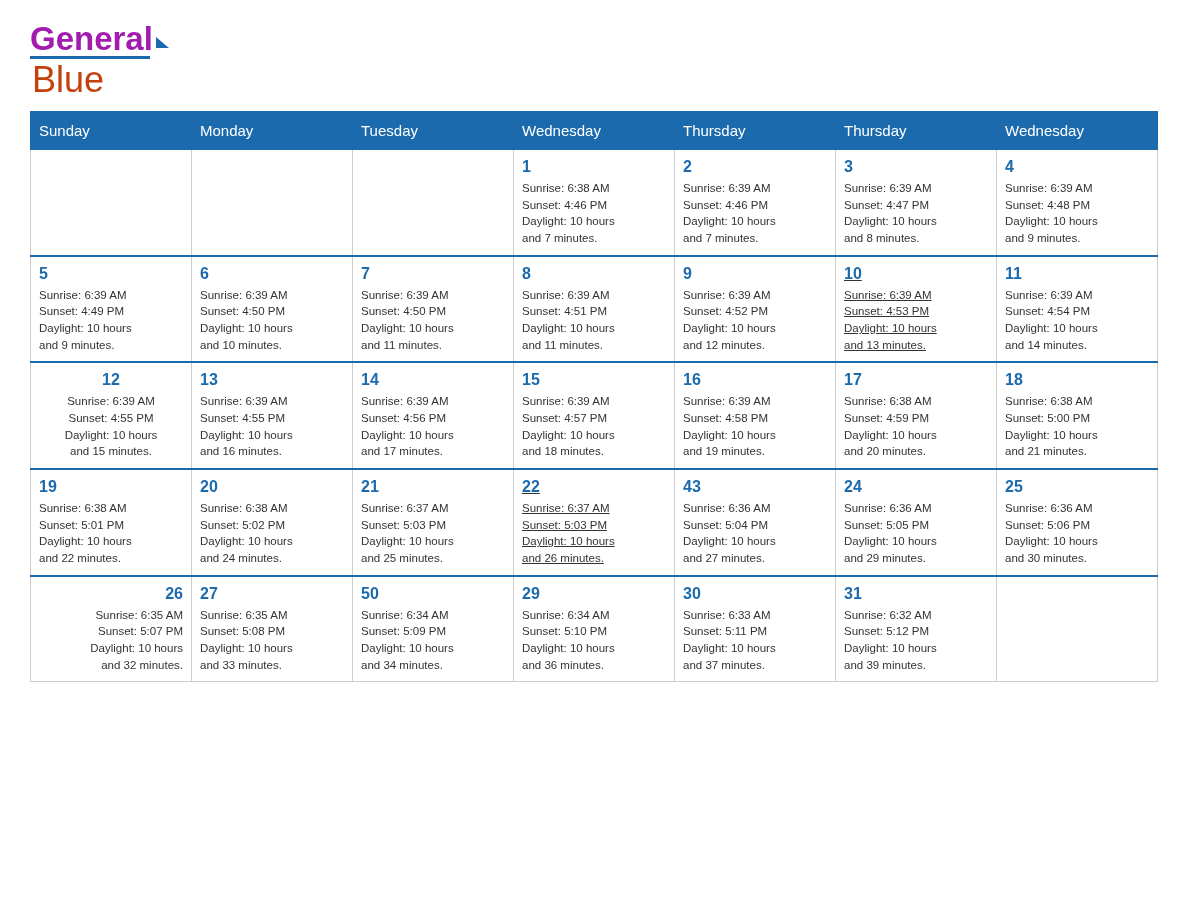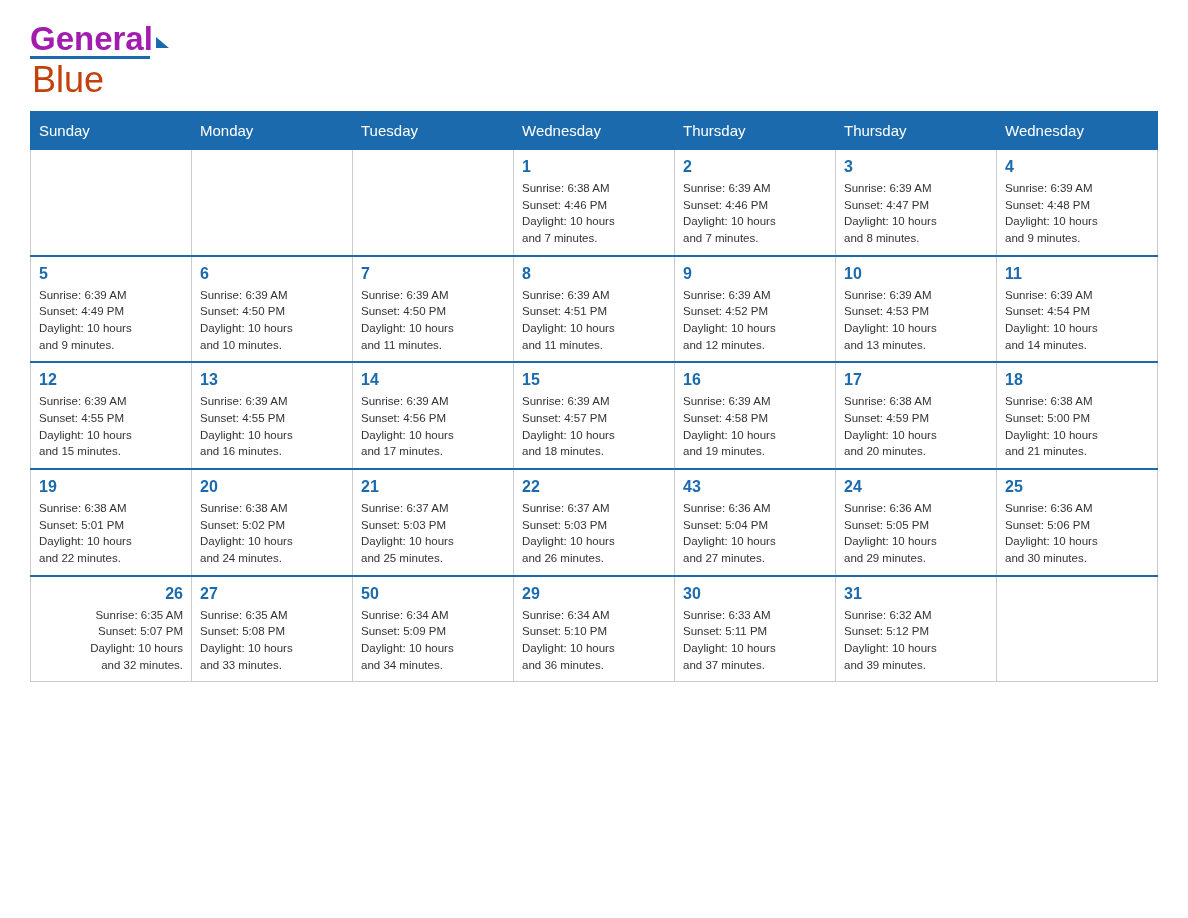--- a/index.html
+++ b/index.html
@@ -175,37 +175,37 @@
 Daylight: 10 hours
 and 11 minutes.</div>
         </td>
         <td style="border-top: 2px solid rgb(26, 106, 173);">
           <span class="day-num">9</span>
           <div class="day-info" style="white-space: pre-line;">Sunrise: 6:39 AM
 Sunset: 4:52 PM
 Daylight: 10 hours
 and 12 minutes.</div>
         </td>
-        <td style="border-top: 2px solid rgb(26, 106, 173);">
+        <td style="border-top: 2px solid rgb(26, 106, 173); text-decoration: underline;">
           <span class="day-num">10</span>
           <div class="day-info" style="white-space: pre-line;">Sunrise: 6:39 AM
 Sunset: 4:53 PM
 Daylight: 10 hours
 and 13 minutes.</div>
         </td>
         <td style="border-top: 2px solid rgb(26, 106, 173);">
           <span class="day-num">11</span>
           <div class="day-info" style="white-space: pre-line;">Sunrise: 6:39 AM
 Sunset: 4:54 PM
 Daylight: 10 hours
 and 14 minutes.</div>
         </td>
       </tr>
       <tr>
-        <td style="border-top: 2px solid rgb(26, 106, 173);">
+        <td style="border-top: 2px solid rgb(26, 106, 173); text-align: center;">
           <span class="day-num">12</span>
           <div class="day-info" style="white-space: pre-line;">Sunrise: 6:39 AM
 Sunset: 4:55 PM
 Daylight: 10 hours
 and 15 minutes.</div>
         </td>
         <td style="border-top: 2px solid rgb(26, 106, 173);">
           <span class="day-num">13</span>
           <div class="day-info" style="white-space: pre-line;">Sunrise: 6:39 AM
 Sunset: 4:55 PM
@@ -263,21 +263,21 @@
 Daylight: 10 hours
 and 24 minutes.</div>
         </td>
         <td style="border-top: 2px solid rgb(26, 106, 173);">
           <span class="day-num">21</span>
           <div class="day-info" style="white-space: pre-line;">Sunrise: 6:37 AM
 Sunset: 5:03 PM
 Daylight: 10 hours
 and 25 minutes.</div>
         </td>
-        <td style="border-top: 2px solid rgb(26, 106, 173);">
+        <td style="border-top: 2px solid rgb(26, 106, 173); text-decoration: underline;">
           <span class="day-num">22</span>
           <div class="day-info" style="white-space: pre-line;">Sunrise: 6:37 AM
 Sunset: 5:03 PM
 Daylight: 10 hours
 and 26 minutes.</div>
         </td>
         <td style="border-top: 2px solid rgb(26, 106, 173);">
           <span class="day-num">43</span>
           <div class="day-info" style="white-space: pre-line;">Sunrise: 6:36 AM
 Sunset: 5:04 PM

